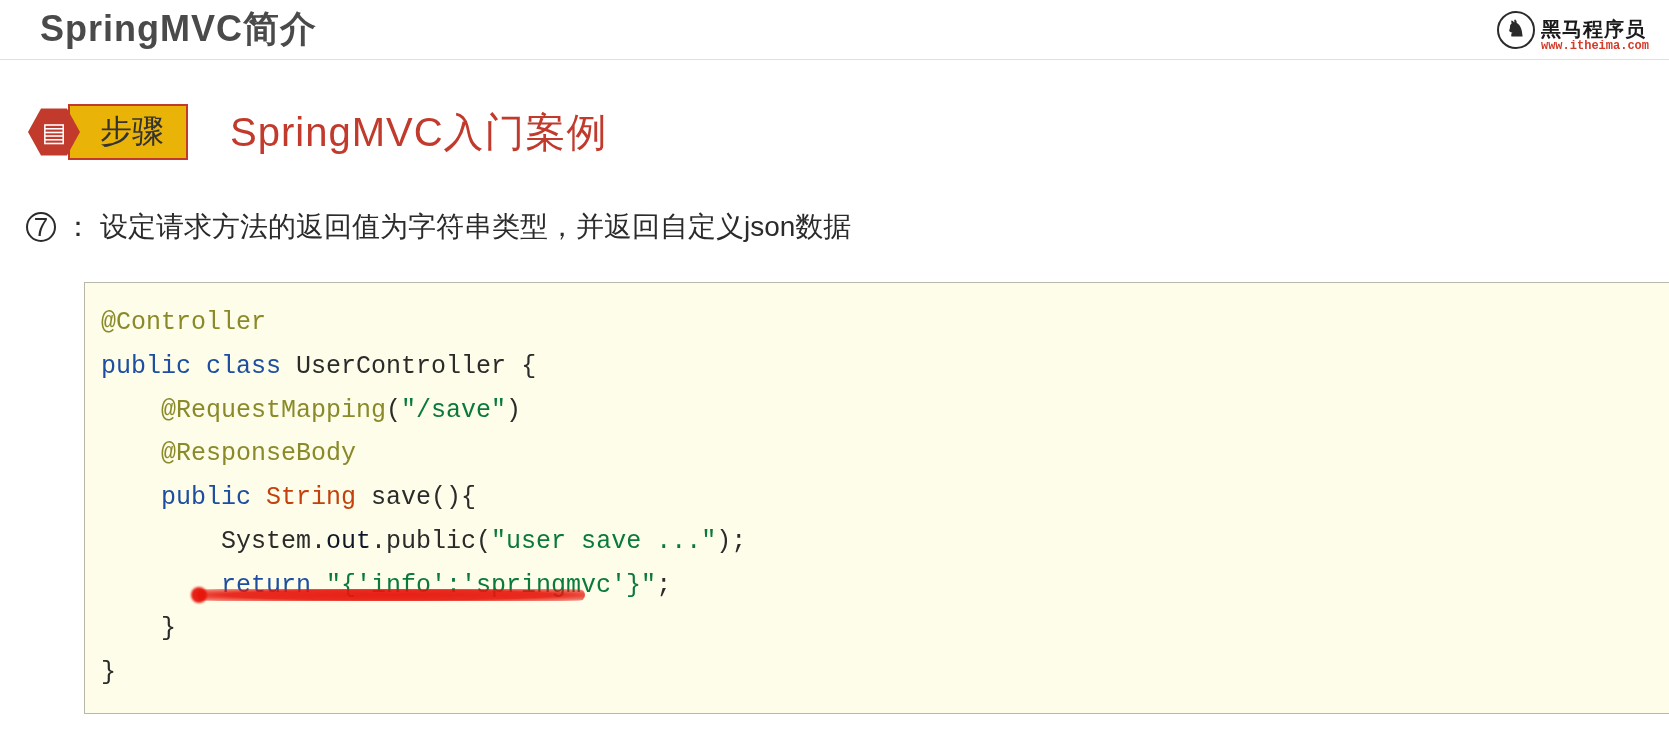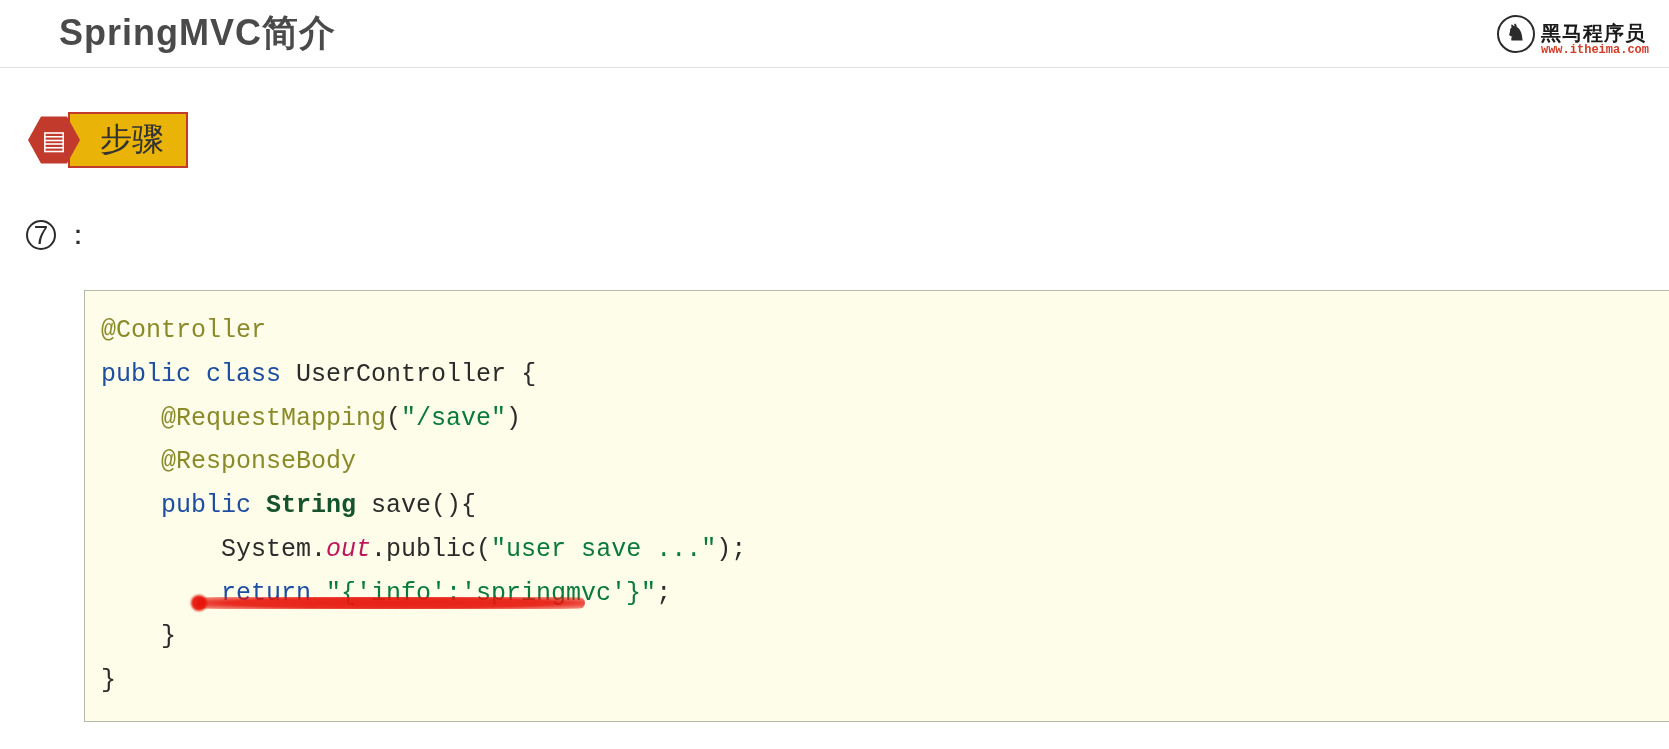--- a/index.html
+++ b/index.html
@@ -4,26 +4,26 @@
   <style>
     * { margin: 0; padding: 0; box-sizing: border-box; }
     body {
       font-family: "Microsoft YaHei", "SimHei", Arial, sans-serif;
       background: #ffffff;
       width: 1669px;
       overflow: hidden;
     }
     .header-bar {
       width: 100%;
-      height: 68px;
+      height: 60px;
       border-bottom: 1px solid #e0e0e0;
       display: flex;
       align-items: center;
       justify-content: space-between;
-      padding: 0 20px 0 59px;
+      padding: 0 20px 0 40px;
     }
     .page-title {
       font-size: 36px;
       font-weight: bold;
       color: #4a4a4a;
       letter-spacing: 1px;
     }
     .logo-area {
       display: flex;
       align-items: center;
@@ -144,24 +144,24 @@
       font-family: "Consolas", "Courier New", monospace;
       font-size: 25px;
       line-height: 1.75;
       white-space: pre;
       position: relative;
       color: #2b2b2b;
       margin-top: 16px;
     }
     .tok-anno { color: #8a8a2a; }
     .tok-kw { color: #1e4ea1; }
-    .tok-type { color: #14532d; font-weight: bold; }
+    .tok-type { color: #c2410c; }
     .tok-cls { color: #2b2b2b; }
     .tok-str { color: #0a7a3b; }
-    .tok-field { color: #be185d; font-style: italic; }
+    .tok-field { color: #0f172a; }
     .tok-method { color: #2b2b2b; }
     .underline-mark {
       position: absolute;
       height: 12px;
       background: radial-gradient(ellipse at center, rgba(230,20,10,0.95) 0%, rgba(230,20,10,0.9) 60%, rgba(230,20,10,0.5) 90%, rgba(230,20,10,0) 100%);
       border-radius: 50px;
       filter: blur(0.6px);
       left: 112px;
       top: 306px;
       width: 388px;
@@ -196,25 +196,27 @@
 
 <div class="content">
 
   <div class="step-row">
     <div class="step-icon">
       <div class="hex">
           <span class="hex-inner">▤</span>
         </div>
     </div>
     <div class="step-label-box">步骤</div>
+    <div class="section-title">SpringMVC入门案例</div>
   </div>
 
   <div class="instruction-row">
     <span class="step-num">7</span>
     <span class="colon">：</span>
+    <span class="instruction-text">设定请求方法的返回值为字符串类型，并返回自定义json数据</span>
   </div>
 
   <div class="code-block"><span class="tok-anno">@Controller</span>
 <span class="tok-kw">public</span> <span class="tok-kw">class</span> <span class="tok-cls">UserController</span> <span>{</span>
     <span class="tok-anno">@RequestMapping</span>(<span class="tok-str">"/save"</span>)
     <span class="tok-anno">@ResponseBody</span>
     <span class="tok-kw">public</span> <span class="tok-type">String</span> <span class="tok-method">save</span><span>()</span><span>{</span>
         <span>System.</span><span class="tok-field">out</span><span>.public(</span><span class="tok-str">"user save ..."</span><span>);</span>
         <span class="tok-kw">return</span> <span class="tok-str">"{'info':'springmvc'}"</span><span>;</span>
     <span>}</span>

